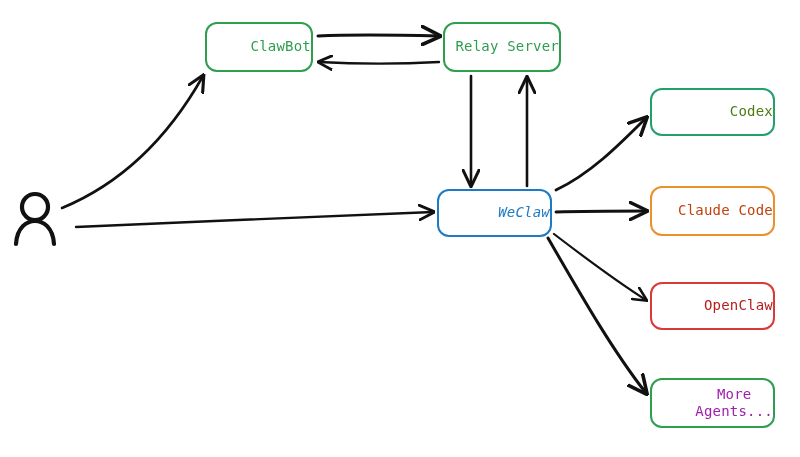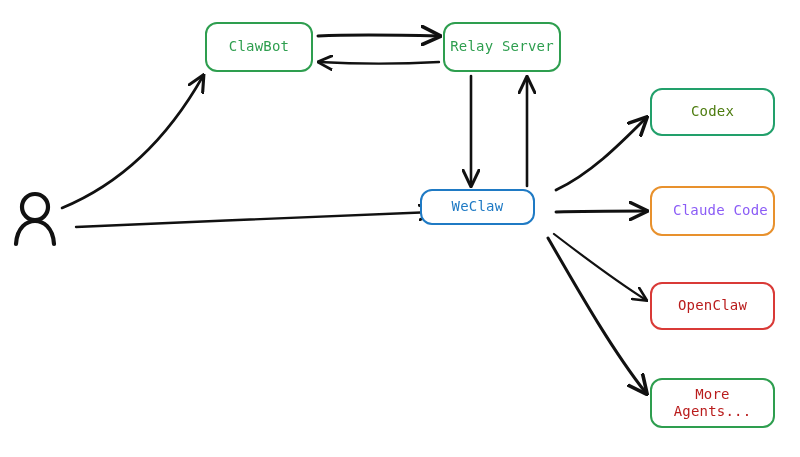--- a/index.html
+++ b/index.html
@@ -21,36 +21,36 @@
     left: 0;
     top: 0;
     width: 800px;
     height: 457px;
   }
   .node {
     position: absolute;
     box-sizing: border-box;
     display: flex;
     align-items: center;
-    justify-content: center;
+    justify-content: flex-end;
     text-align: center;
     border-style: solid;
     border-width: 2px;
     border-radius: 12px;
     background: #ffffff;
     font-family: "DejaVu Sans Mono", "Liberation Mono", monospace;
     font-size: 14px;
     line-height: 1.25;
     letter-spacing: 0.2px;
     white-space: pre-line;
     z-index: 2;
   }
   #node-clawbot   { left: 205px; top: 22px;  width: 108px; height: 50px; }
   #node-relay     { left: 443px; top: 22px;  width: 118px; height: 50px; }
-  #node-weclaw    { left: 420px; top: 189px; width: 115px; height: 36px; }
+  #node-weclaw    { left: 437px; top: 189px; width: 115px; height: 48px; font-style: italic; }
   #node-codex     { left: 650px; top: 88px;  width: 125px; height: 48px; }
   #node-claude    { left: 650px; top: 186px; width: 125px; height: 50px; }
   #node-openclaw  { left: 650px; top: 282px; width: 125px; height: 48px; }
   #node-more      { left: 650px; top: 378px; width: 125px; height: 50px; }
   #person-icon {
     position: absolute;
     left: 8px;
     top: 186px;
     width: 62px;
     height: 64px;
@@ -107,26 +107,26 @@
   </div>
 
   <div class="node" id="node-weclaw" style="border-color:#1F7AC4;color:#1F7AC4;">
     <span>WeClaw</span>
   </div>
 
   <div class="node" id="node-codex" style="border-color:#22A06B;color:#4d7c0f;">
     <span>Codex</span>
   </div>
 
-  <div class="node" id="node-claude" style="border-color:#E8912D;color:#8b5cf6;padding-left:16px;">
+  <div class="node" id="node-claude" style="border-color:#E8912D;color:#c2410c;padding-left:16px;">
     <span>Claude Code</span>
   </div>
 
   <div class="node" id="node-openclaw" style="border-color:#D93A37;color:#b91c1c;">
     <span>OpenClaw</span>
   </div>
 
-  <div class="node" id="node-more" style="border-color:#2E9E4F;color:#b91c1c;">
+  <div class="node" id="node-more" style="border-color:#2E9E4F;color:#a21caf;">
     <span>More
 Agents...</span>
   </div>
 
 </div>
 
 </body></html>

